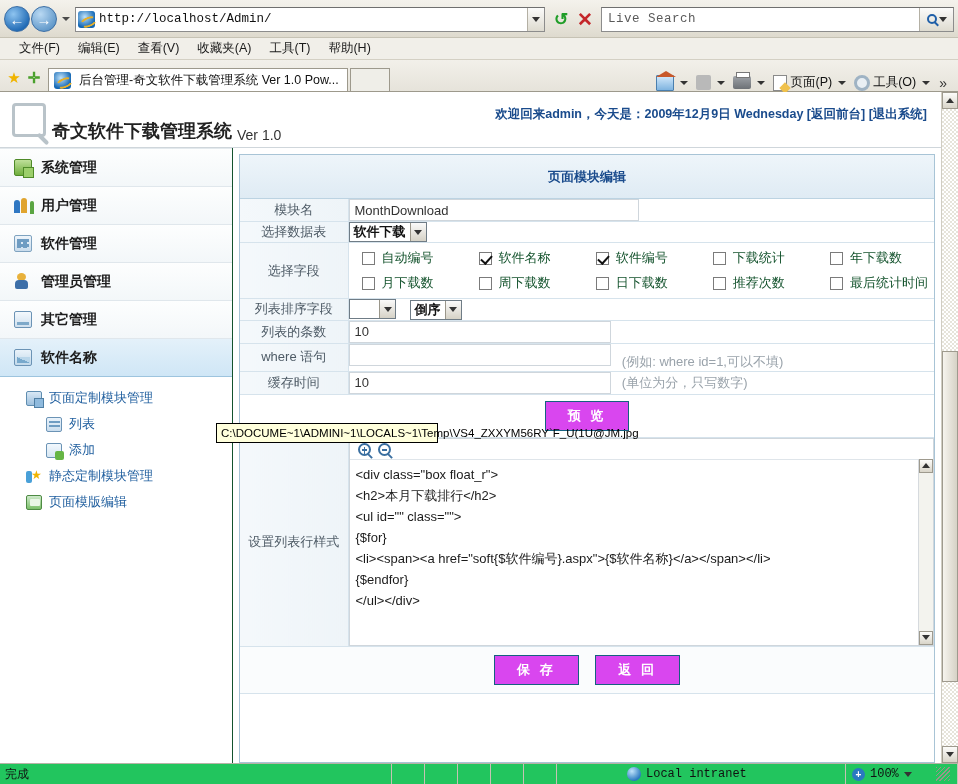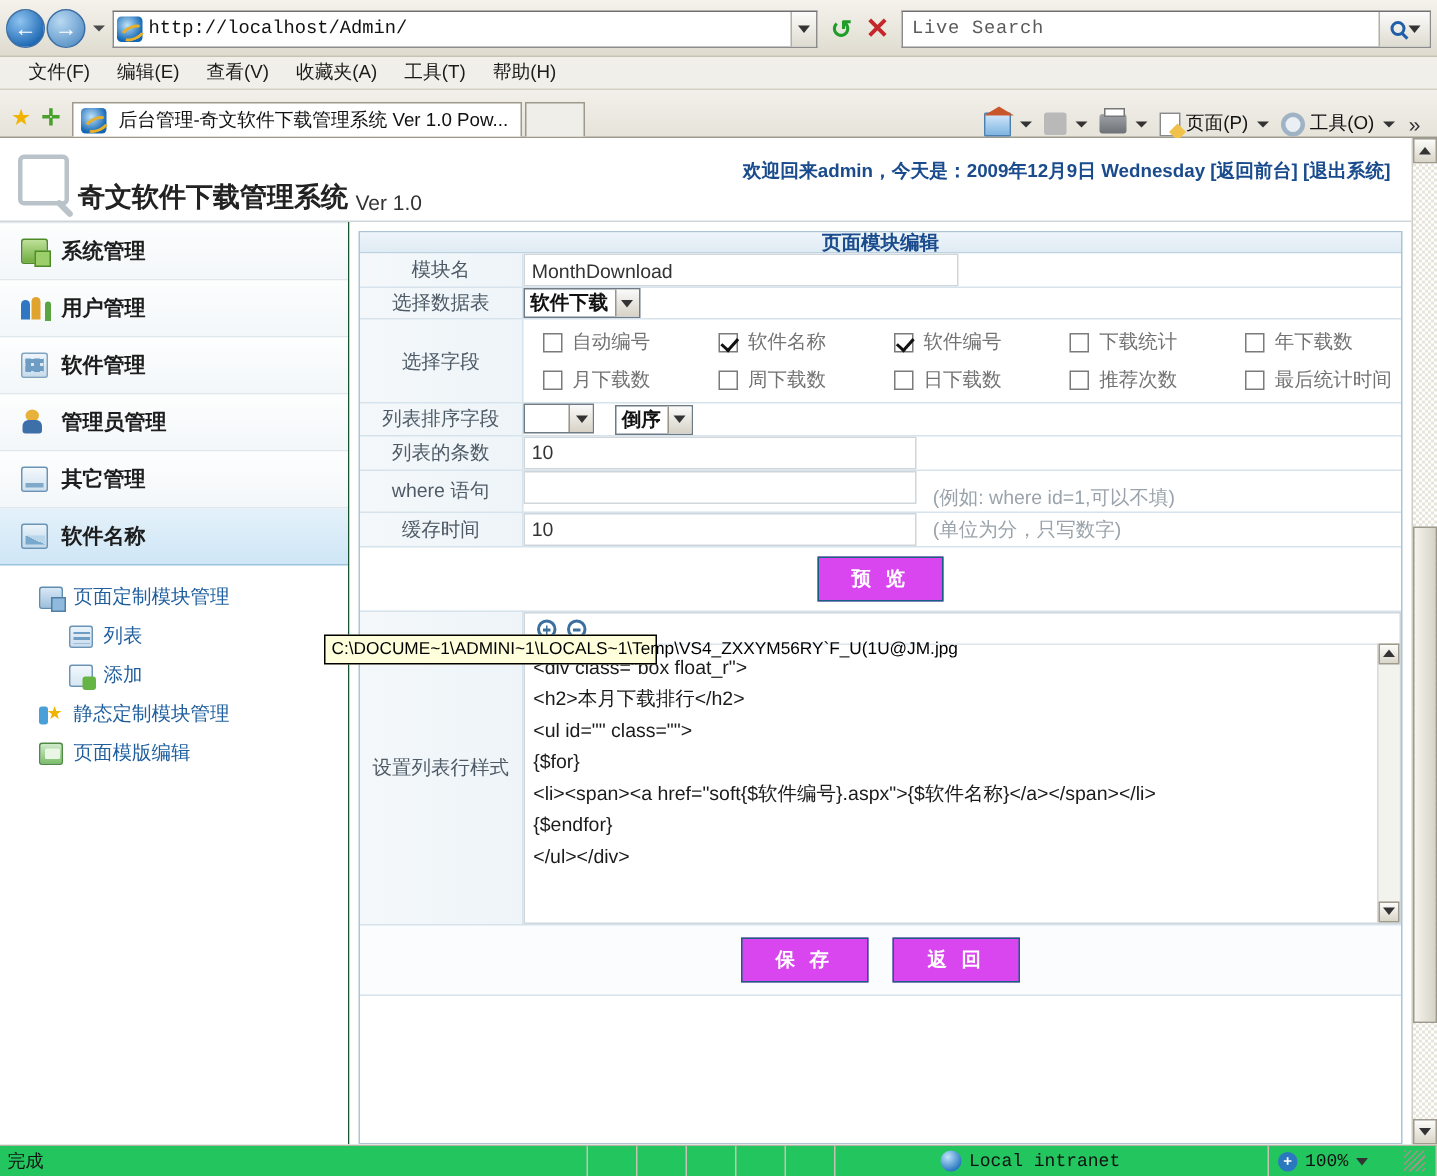--- a/index.html
+++ b/index.html
@@ -215,21 +215,21 @@
 
   
   .main {
     flex:1; background:#fff; padding: 6px 6px 0 6px; overflow:hidden; position:relative;
   }
   .panel {
     border:1px solid #a8c4d6; background:#fff; height: 100%;
     display:flex; flex-direction:column;
   }
   .panel-title {
-    height:14px; display:flex;align-items:center;justify-content:center;
+    height:44px; display:flex;align-items:center;justify-content:center;
     background: linear-gradient(to bottom,#eef5fa,#dfebf4);
     border-bottom:1px solid #bcd3e2;
     font-size:13px; font-weight:bold; color:#1a4b8c;
   }
   table.form { width:100%; border-collapse:collapse; table-layout:fixed; }
   table.form td { border-bottom:1px solid #d6e3ec; padding:0; vertical-align:middle; }
   td.lbl {
     width: 108px; text-align:center; color:#4e5b66; font-size:13px;
     background: linear-gradient(to right,#f4f8fb,#eef4f8); padding: 7px 4px;
     border-right:1px solid #d6e3ec;
@@ -249,21 +249,21 @@
   }
   .sel .cap { padding-right:4px; white-space:nowrap; font-weight:bold;}
   .sel .arrow {
     width:16px;height:18px; background:linear-gradient(to bottom,#fafafa,#d6d2c6);
     border-left:1px solid #9a968a; display:flex;align-items:center;justify-content:center;
   }
   .hint { color:#9aa3ab; font-size:13px; margin-left:8px; }
 
   .fields { display:flex; flex-direction:column; gap:7px; padding: 6px 0 6px 0; }
   .frow { display:flex; align-items:center; }
-  .fchk { display:flex; align-items:center; gap:7px; width: 118px; font-size:13px; color:#737373;padding-left:13px;}
+  .fchk { display:flex; align-items:center; gap:7px; width: 118px; font-size:13px; color:#14532d;padding-left:13px;}
   .box {
     width:13px;height:13px;border:1px solid #7b7b7b; background:#fff; flex:0 0 auto;
     position:relative;
   }
   .box.on::after{
     content:"";position:absolute;left:3px;top:0px;width:5px;height:9px;
     border:solid #111; border-width:0 2px 2px 0; transform:rotate(42deg);
   }
   .btn-primary {
     background:#d946ef; color:#fff; border:1px solid #15617f;

